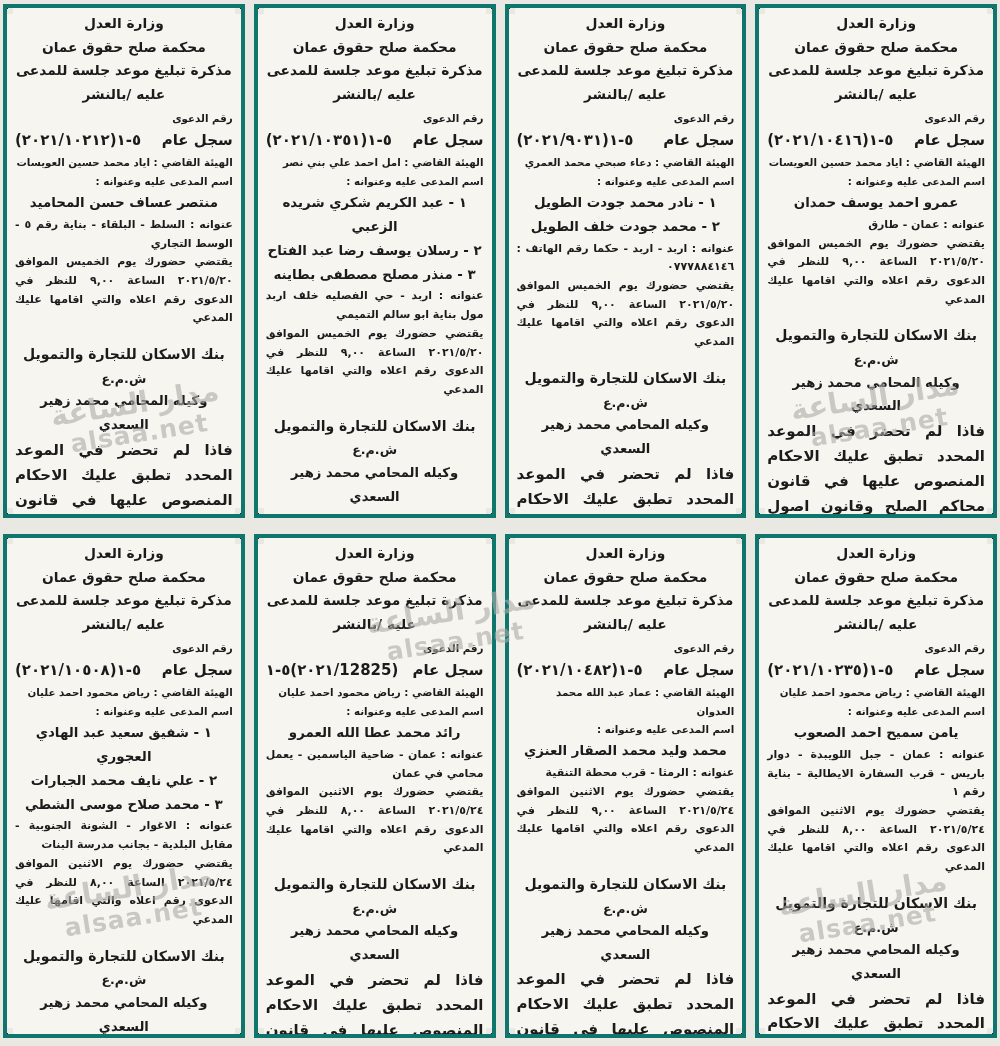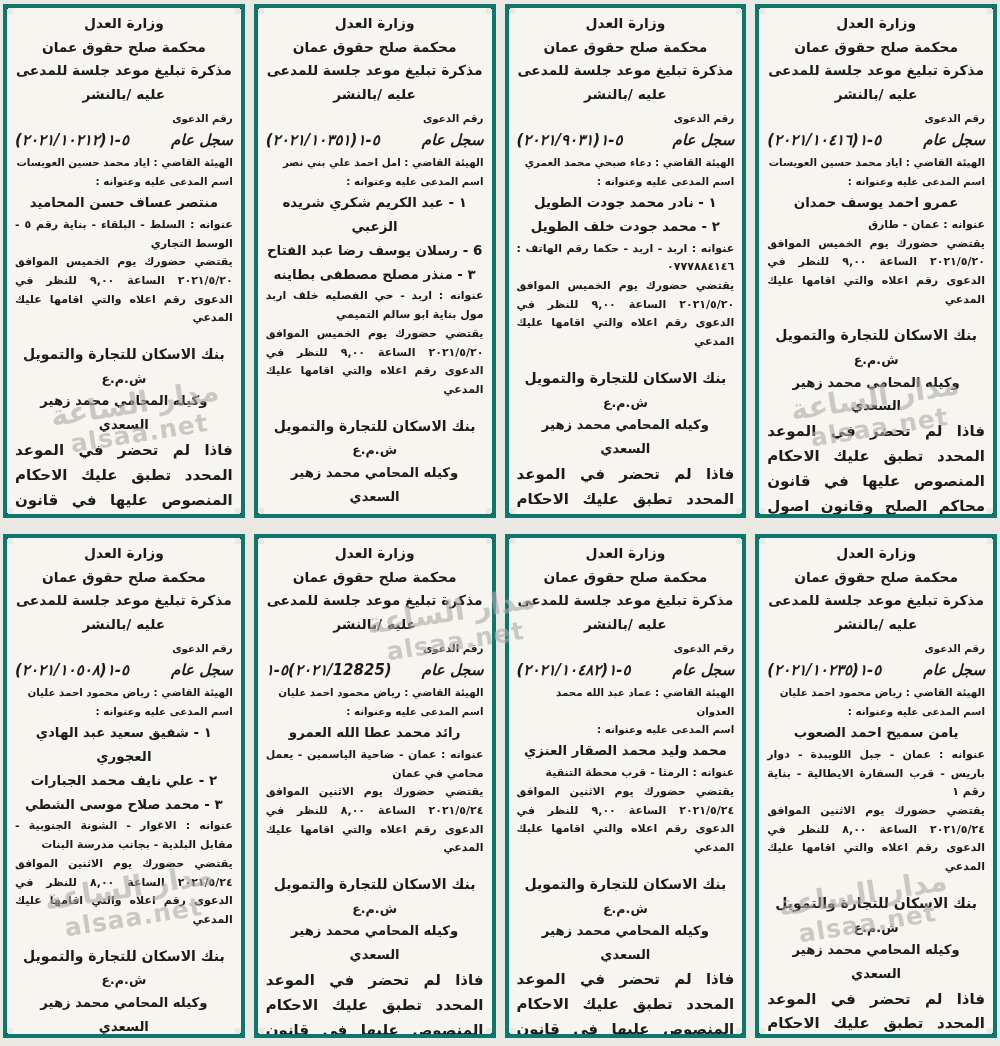--- a/index.html
+++ b/index.html
@@ -29,21 +29,21 @@
   .corner::after{content:"";position:absolute;width:5px;height:5px;background:#1c1c1c;}
   .c-tl{top:-4px;left:-4px}.c-tl::after{top:0;left:0}
   .c-tr{top:-4px;right:-4px}.c-tr::after{top:0;right:0}
   .c-bl{bottom:-4px;left:-4px}.c-bl::after{bottom:0;left:0}
   .c-br{bottom:-4px;right:-4px}.c-br::after{bottom:0;right:0}
 
   .h-line{font-weight:bold;font-size:13.8px;line-height:1.72;text-align:center;}
   .case-label{font-size:10.3px;font-weight:bold;text-align:right;line-height:1.6;margin-top:3px;}
   .case-line{
     direction:ltr;display:flex;justify-content:space-between;align-items:flex-start;
-    font-weight:bold;font-size:15px;line-height:1.6;margin:2px 0 1px;font-style:italic;
+    font-weight:bold;font-size:15px;line-height:1.6;margin:2px 0 1px;
   }
   .meta{font-size:10.3px;font-weight:bold;text-align:right;line-height:1.78;}
   .defendants{margin:1px 0;}
   .name-line{font-size:13.4px;font-weight:bold;text-align:center;line-height:1.78;}
   .addr,.summons{
     font-size:11px;font-weight:bold;text-align:justify;text-justify:inter-word;
     line-height:1.7;direction:rtl;
   }
   .summons{margin-top:0;}
   .plaintiff{font-size:14px;font-weight:bold;text-align:center;line-height:1.85;margin-top:14px;}
@@ -147,21 +147,21 @@
     <div class="case-line">
       <span>٥-١(٢٠٢١/١٠٣٥١)</span>
       <span dir="rtl">سجل عام</span>
     </div>
 
     <div class="meta"><span>الهيئة القاضي : </span><span>امل احمد علي بني نصر</span></div>
     <div class="meta">اسم المدعى عليه وعنوانه :</div>
 
     <div class="defendants">
           <div class="name-line">١ - عبد الكريم شكري شريده الزعبي</div>
-          <div class="name-line">6 - رسلان يوسف رضا عبد الفتاح</div>
+          <div class="name-line">٢ - رسلان يوسف رضا عبد الفتاح</div>
           <div class="name-line">٣ - منذر مصلح مصطفى بطاينه</div>
         </div>
 
     <div class="addr">عنوانه : اربد - حي الفصليه خلف اربد مول بناية ابو سالم التميمي</div>
     <div class="summons">يقتضي حضورك يوم الخميس الموافق ٢٠٢١/٥/٢٠ الساعة ٩,٠٠ للنظر في الدعوى رقم اعلاه والتي اقامها عليك المدعي</div>
 
     <div class="plaintiff">بنك الاسكان للتجارة والتمويل</div>
     <div class="co">ش.م.ع</div>
     <div class="attorney">وكيله المحامي محمد زهير السعدي</div>
     <div class="footer">فاذا لم تحضر في الموعد المحدد تطبق عليك الاحكام المنصوص عليها في قانون محاكم الصلح وقانون اصول المحاكمات المدنية .</div>

